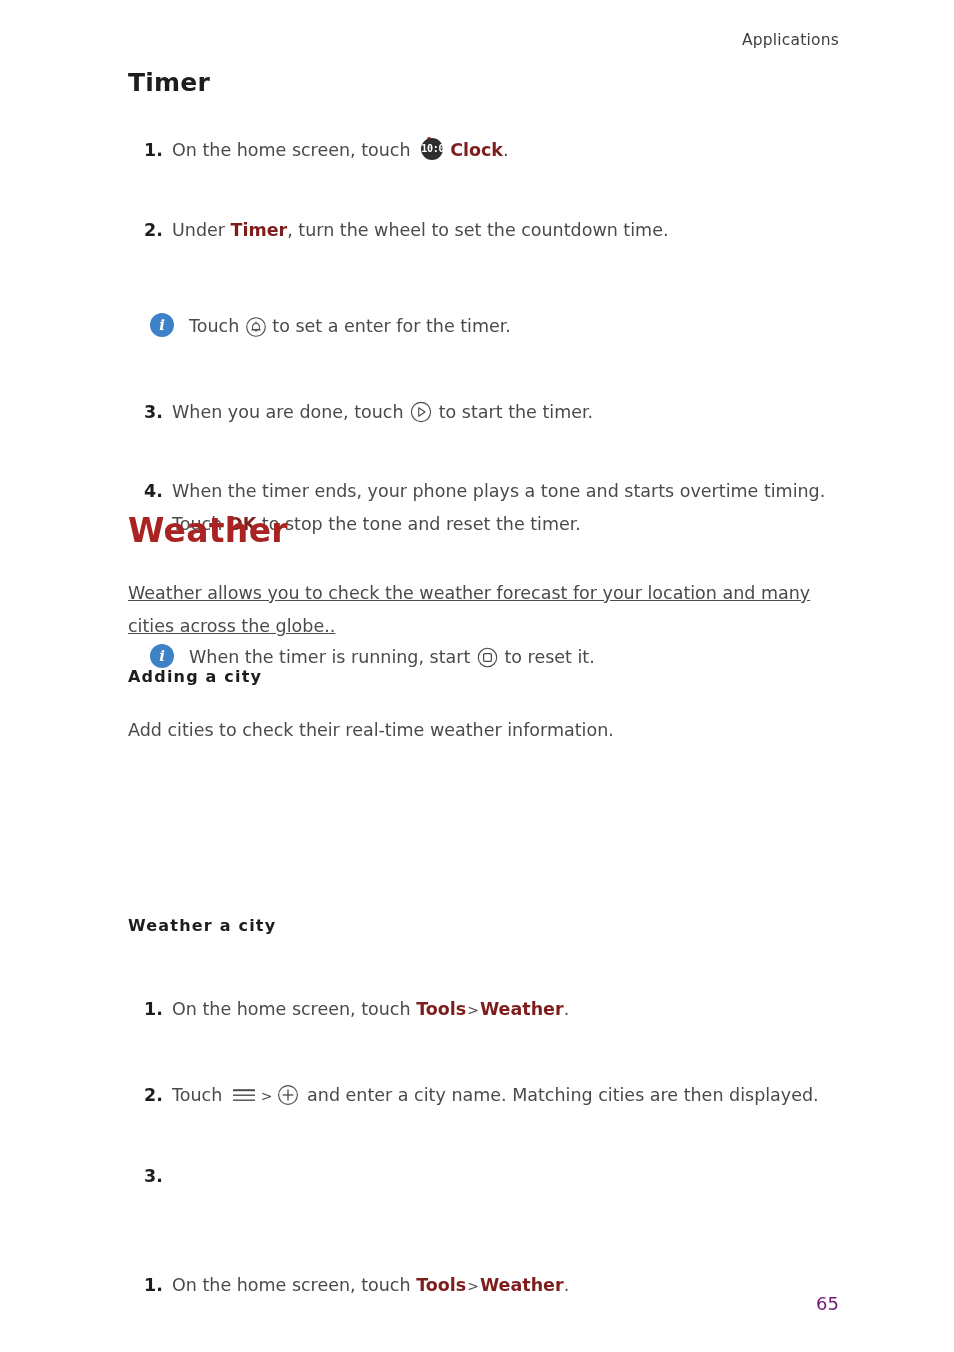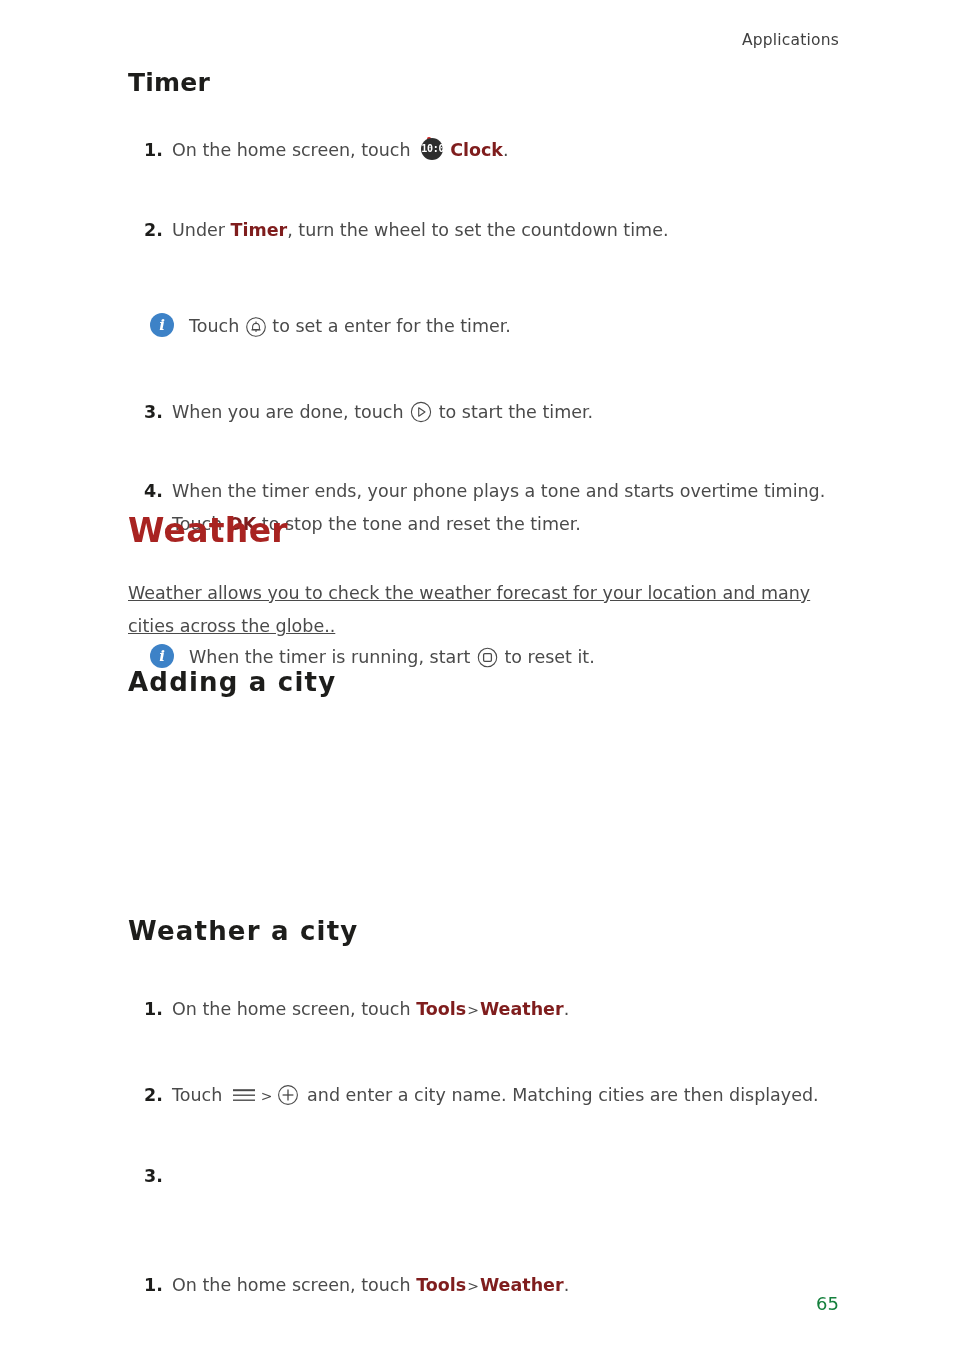--- a/index.html
+++ b/index.html
@@ -49,21 +49,21 @@
     letter-spacing: 0.2px;
   }
   h1.chapter-title {
     font-size: 33px;
     font-weight: bold;
     color: #a82321;
     margin: 0;
     letter-spacing: 0.3px;
   }
   h3.sub-title {
-    font-size: 26px;
+    font-size: 16px;
     font-weight: bold;
     color: #1d1d1b;
     margin: 0;
     letter-spacing: 1.2px;
   }
 
   p.para {
     font-size: 17.5px;
     line-height: 33px;
     margin: 0;
@@ -154,21 +154,21 @@
     border-radius: 50%;
     background: #d83030;
   }
 
   
   .page-number {
     position: absolute;
     bottom: 38px;
     right: 131px;
     font-size: 18px;
-    color: #15803d;
+    color: #701a75;
   }
 
   .gt { font-size: 14px; color: #4a4a4a; padding: 0 1px; }
 </style>
 </head>
 <body>
 
 <div class="page">
 
   <div class="running-head">Applications</div>
@@ -224,20 +224,23 @@
   </div>
 
   <div class="content" style="top:577px; width:700px;text-decoration:underline;">
     <p class="para">Weather allows you to check the weather forecast for your location and many cities across the globe..</p>
   </div>
 
   <div class="content" style="top:667px;">
     <h3 class="sub-title">Adding  a  city</h3>
   </div>
 
+  <div class="content" style="top:714px;">
+    <p class="para">Add cities to check their real-time weather information.</p>
+  </div>
 
   <div class="content step" style="top:762px;">
     <span class="num">1.</span>
     <span>On the home screen, touch </span><b>Tools</b><span class="gt">&gt;</span><b>Weather</b><span>.</span>
   </div>
 
   <div class="content step" style="top:814px;">
     <span class="num">2.</span>
     <span>Touch </span><span class="icn" style="vertical-align:-4px;margin:0 3px;"><svg width="26" height="20" viewBox="0 0 26 20">
           <line x1="2" y1="5.2" x2="24" y2="5.2" stroke="#4a4a4a" stroke-width="2"></line>

